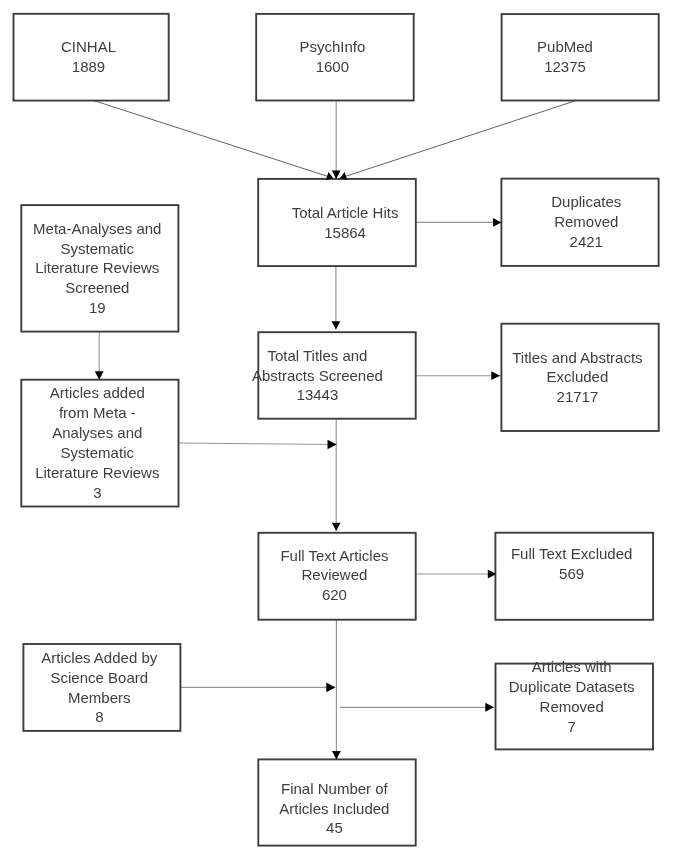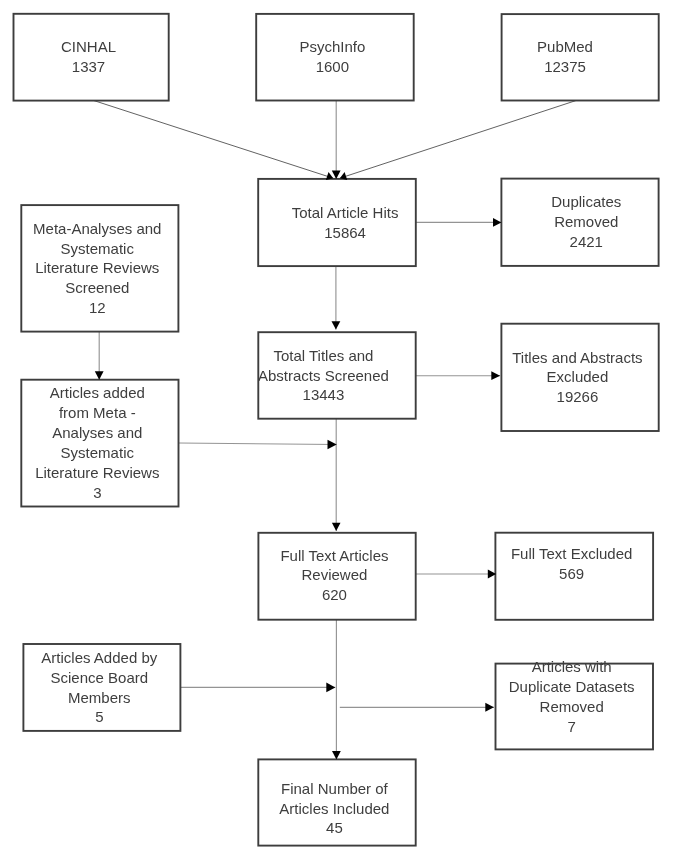--- a/index.html
+++ b/index.html
@@ -48,21 +48,21 @@
       <rect x="258.4" y="532.8" width="157.3" height="86.9" fill="#ffffff" stroke="#3d3d3d" stroke-width="1.9"></rect>
       <rect x="495.4" y="532.7" width="157.7" height="87.1" fill="#ffffff" stroke="#3d3d3d" stroke-width="1.9"></rect>
       <rect x="23.4" y="644" width="157" height="86.9" fill="#ffffff" stroke="#3d3d3d" stroke-width="1.9"></rect>
       <rect x="495.5" y="663.6" width="157.5" height="85.8" fill="#ffffff" stroke="#3d3d3d" stroke-width="1.9"></rect>
       <rect x="258.3" y="759.4" width="157.4" height="86.2" fill="#ffffff" stroke="#3d3d3d" stroke-width="1.9"></rect>
   </svg>
 
   <div id="nodes">
     <div class="node" style="left:13.5px;top:13.8px;width:155.2px;height:86.8px">
       <div class="lbl">CINHAL
-1337</div>
+1889</div>
     </div>
     <div class="node" style="left:256.2px;top:13.9px;width:157.5px;height:86.6px">
       <div class="lbl">PsychInfo
 1600</div>
     </div>
     <div class="node" style="left:501.6px;top:14.1px;width:132px;height:86.4px">
       <div class="lbl">PubMed
 12375</div>
     </div>
     <div class="node" style="left:258.2px;top:178.9px;width:179px;height:87.2px">
@@ -72,31 +72,31 @@
     <div class="node" style="left:501.4px;top:178.6px;width:175px;height:87.3px">
       <div class="lbl">Duplicates
 Removed
 2421</div>
     </div>
     <div class="node" style="left:21.3px;top:205.1px;width:157.1px;height:126.5px">
       <div class="lbl">Meta-Analyses and
 Systematic
 Literature Reviews
 Screened
-12</div>
+19</div>
     </div>
-    <div class="node" style="left:256px;top:332.2px;width:140px;height:86.5px">
+    <div class="node" style="left:250px;top:332.2px;width:140px;height:86.5px">
       <div class="lbl">Total Titles and
 Abstracts Screened
 13443</div>
     </div>
     <div class="node" style="left:501.4px;top:323.7px;width:157.3px;height:107.3px">
       <div class="lbl">Titles and Abstracts
 Excluded
-19266</div>
+21717</div>
     </div>
     <div class="node" style="left:21.3px;top:379.7px;width:157.2px;height:126.8px">
       <div class="lbl">Articles added
 from Meta -
 Analyses and
 Systematic
 Literature Reviews
 3</div>
     </div>
     <div class="node" style="left:258.4px;top:532.8px;width:157.3px;height:85px">
@@ -105,21 +105,21 @@
 620</div>
     </div>
     <div class="node" style="left:495.4px;top:532.7px;width:157.7px;height:62px">
       <div class="lbl">Full Text Excluded
 569</div>
     </div>
     <div class="node" style="left:23.4px;top:644px;width:157px;height:86.9px">
       <div class="lbl">Articles Added by
 Science Board
 Members
-5</div>
+8</div>
     </div>
     <div class="node" style="left:495.5px;top:663.6px;width:157.5px;height:66px">
       <div class="lbl">Articles with
 Duplicate Datasets
 Removed
 7</div>
     </div>
     <div class="node" style="left:258.3px;top:759.4px;width:157.4px;height:98px">
       <div class="lbl">Final Number of
 Articles Included

